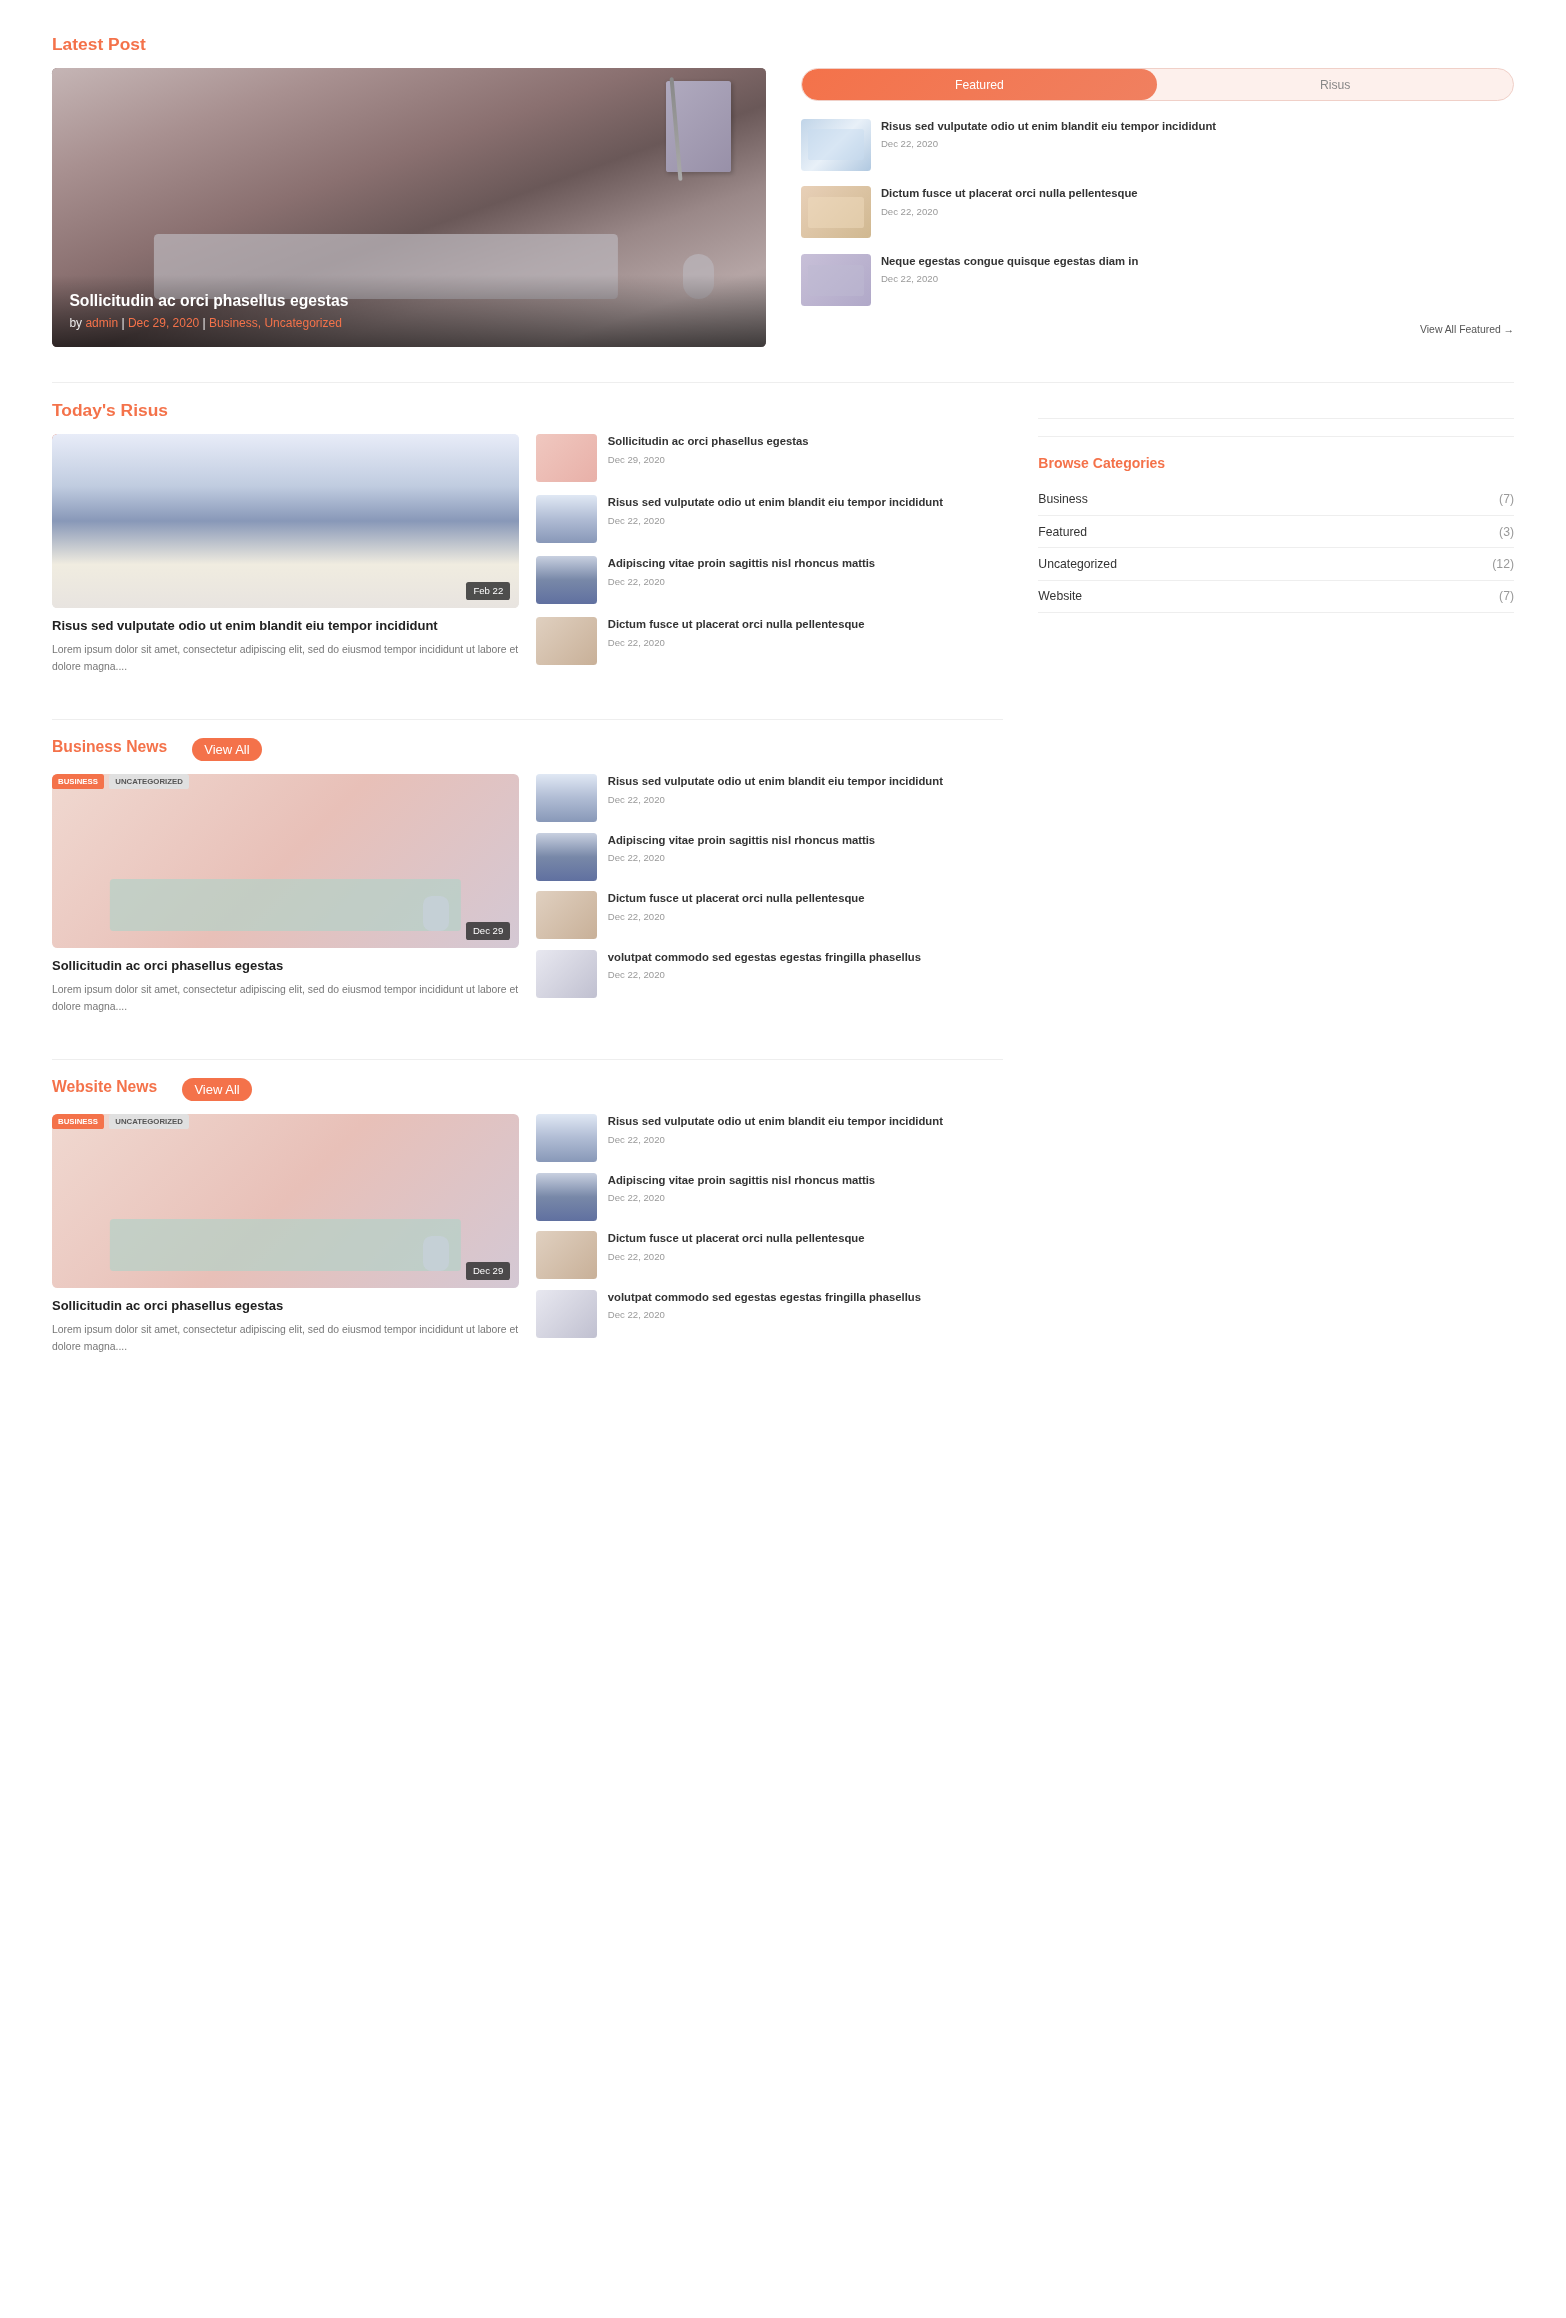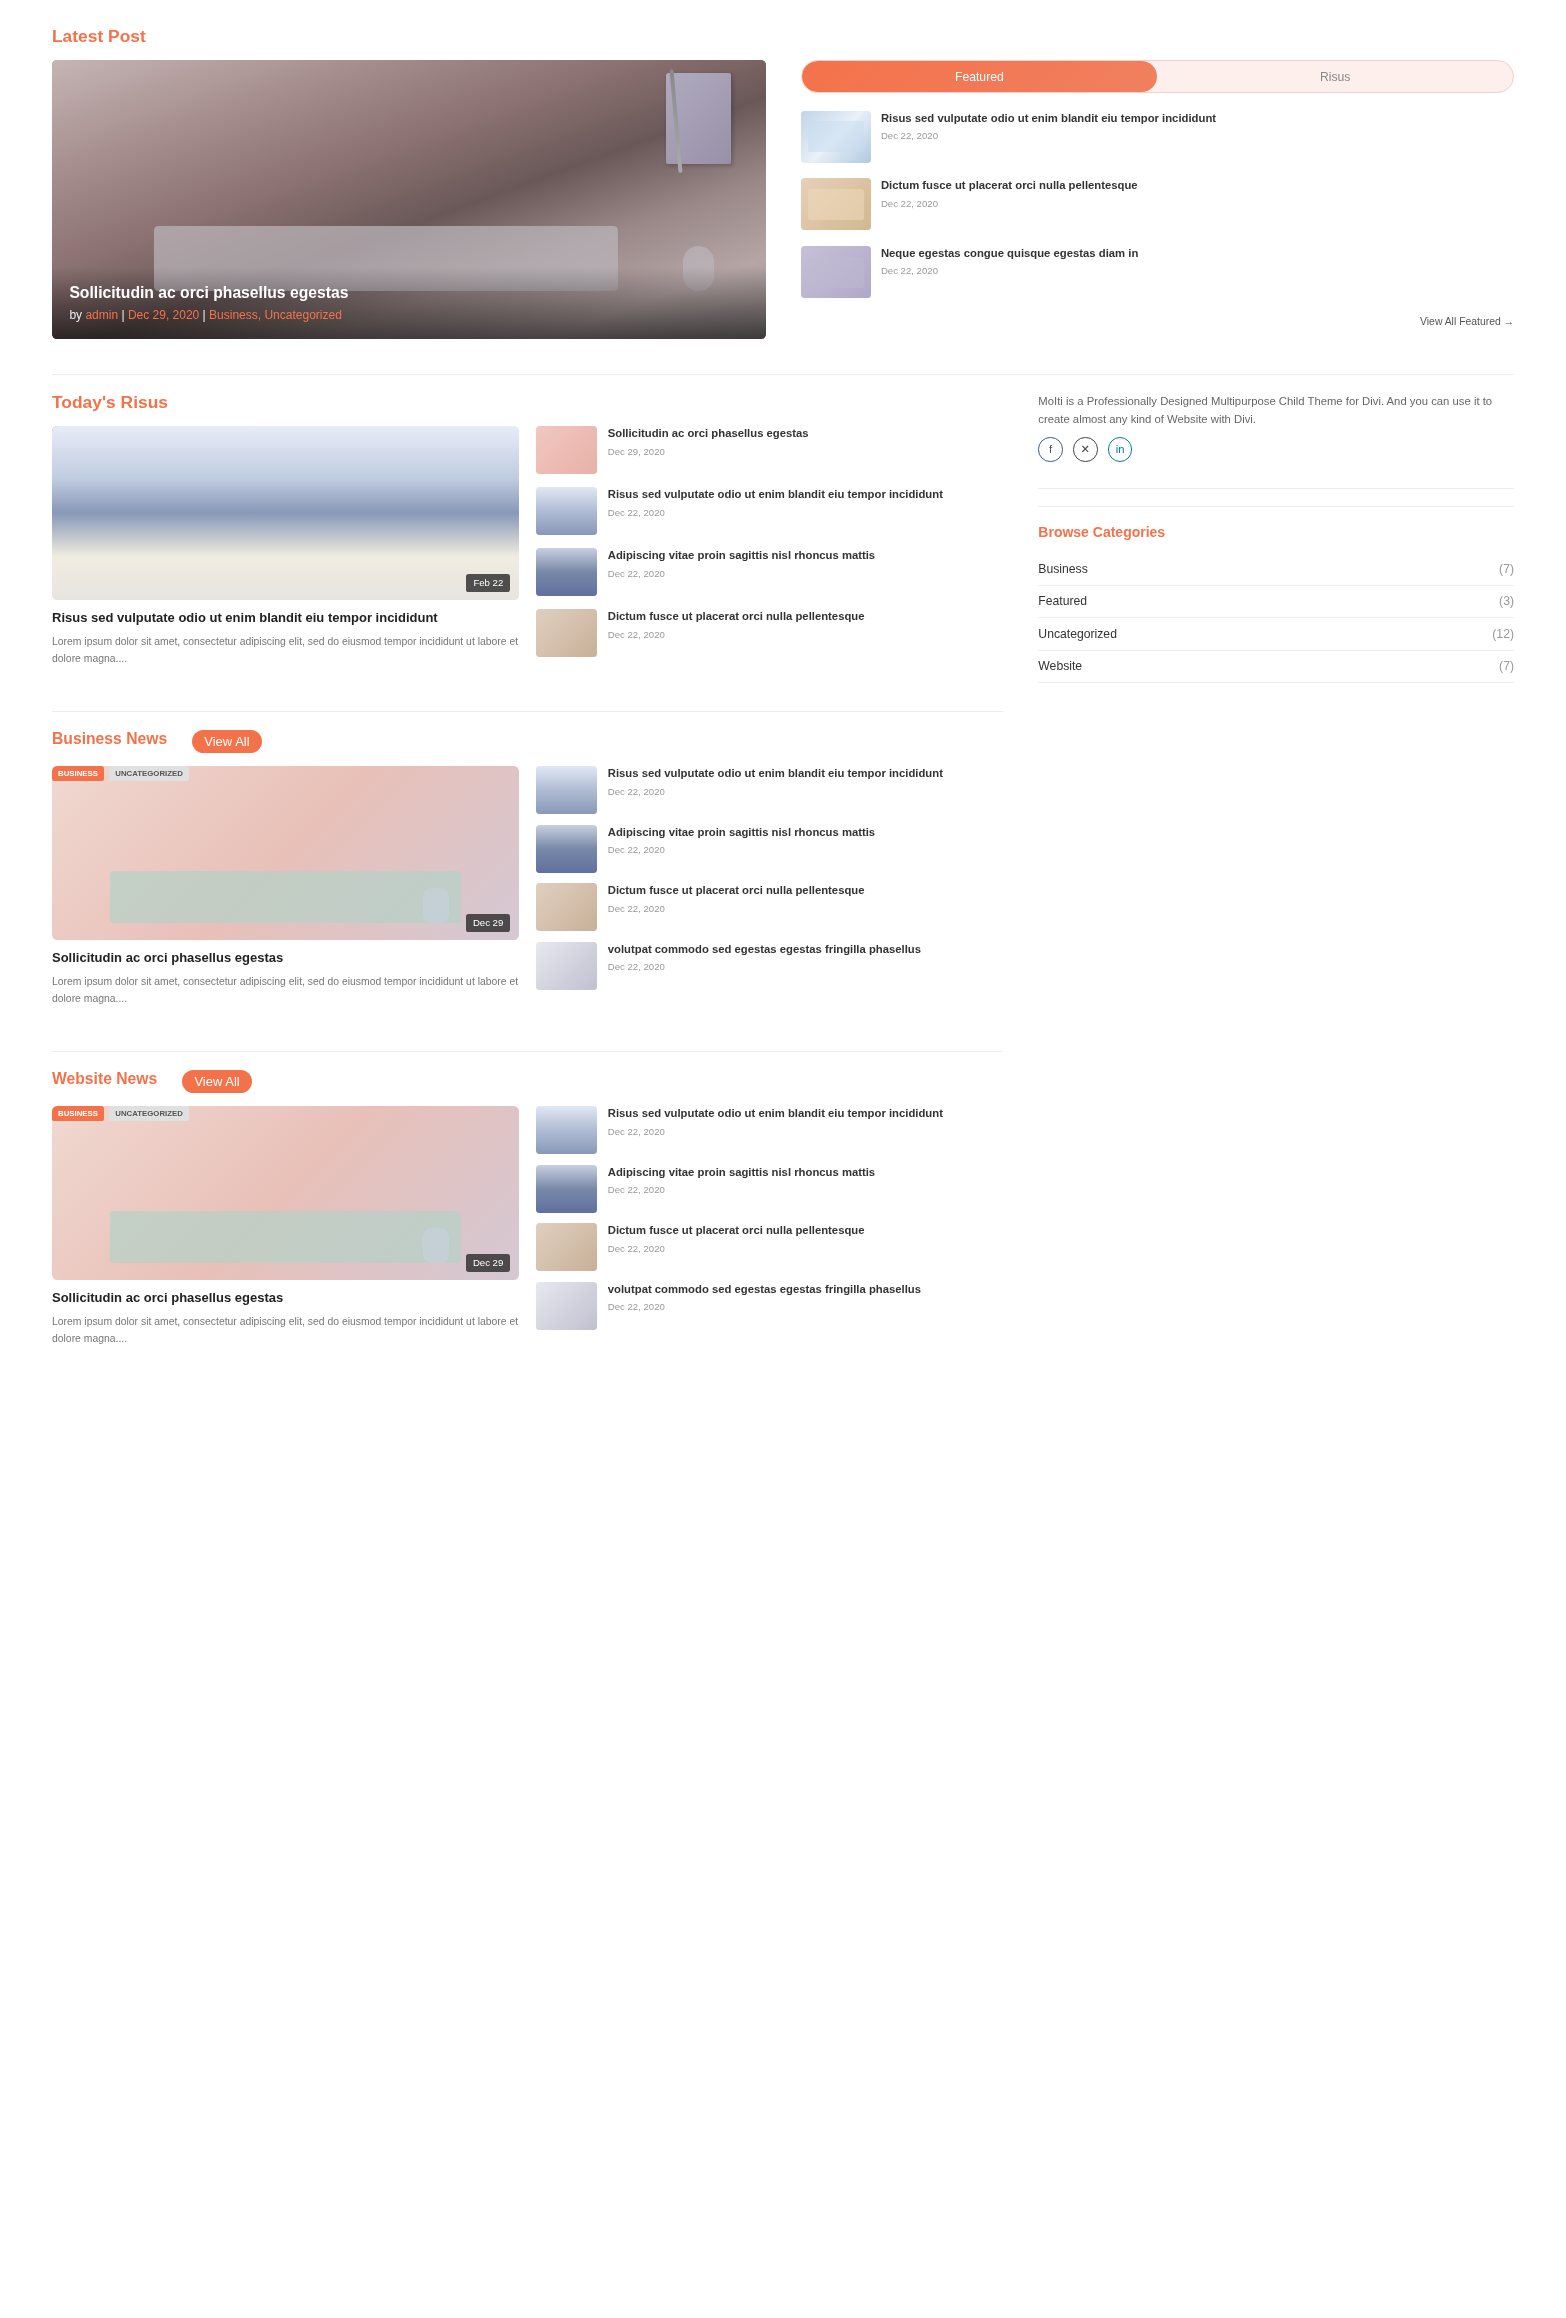--- a/index.html
+++ b/index.html
@@ -1,18 +1,18 @@
 <!DOCTYPE html>
 <html style="font-size:14px"><head>
   <meta charset="utf-8">
   <style>
     * { box-sizing: border-box; margin: 0; padding: 0; }
     body { font-family: 'Georgia', 'Times New Roman', serif; background: #fff; color: #333; font-size: 12.2px; }
     
-    .page-wrapper { max-width: 1567px; margin: 0 auto; padding: 26px 52px; }
+    .page-wrapper { max-width: 1567px; margin: 8px auto; padding: 26px 52px; }
     
     
     .latest-post-section { margin-bottom: 35px; }
     .section-title { font-size: 17.4px; font-weight: 700; margin-bottom: 13px; color: #222; font-family: Arial, sans-serif; }
     .section-title span { color: #f4724a; }
     
     .latest-post-grid { display: grid; grid-template-columns: 1fr 1fr; gap: 35px; align-items: start; }
     
     .featured-post-card { position: relative; border-radius: 5.2px; overflow: hidden; background: #8a7070; }
     
@@ -381,28 +381,20 @@
               </div>
             </div>
           </div>
         </div>
       </section>
 
     </div>
 
     <div class="right-sidebar">
 
-      <div class="sidebar-about">
-        <p>MoIti is a Professionally Designed Multipurpose Child Theme for Divi. And you can use it to create almost any kind of Website with Divi.</p>
-        <div class="social-icons">
-          <div class="social-icon social-fb">f</div>
-          <div class="social-icon social-tw">✕</div>
-          <div class="social-icon social-li">in</div>
-        </div>
-      </div>
 
       <hr class="divider">
 
 
       <hr class="divider">
 
       <div class="categories-widget">
         <div class="categories-title">Browse Categories</div>
         <div class="category-item">
           <span class="category-name">Business</span>

